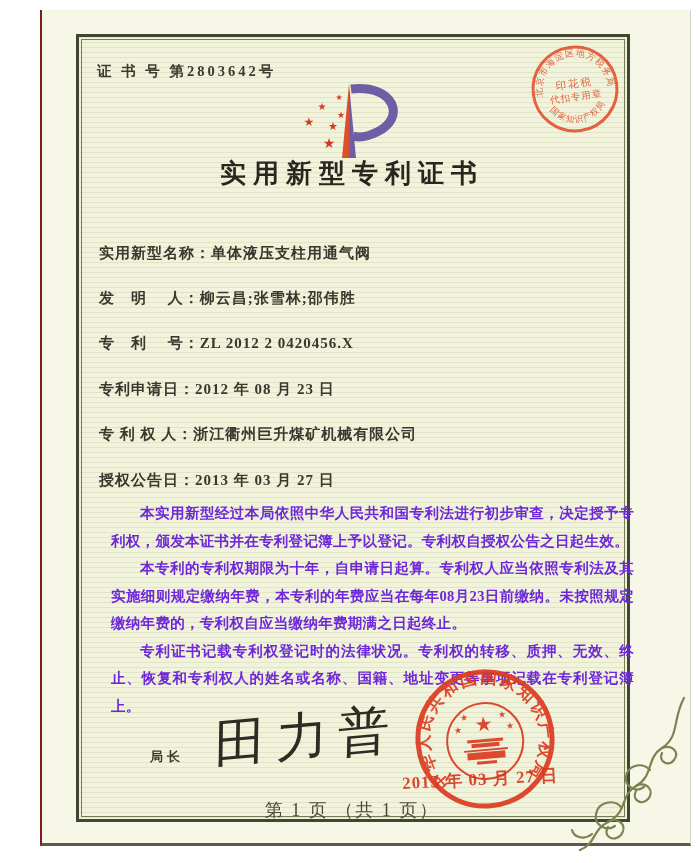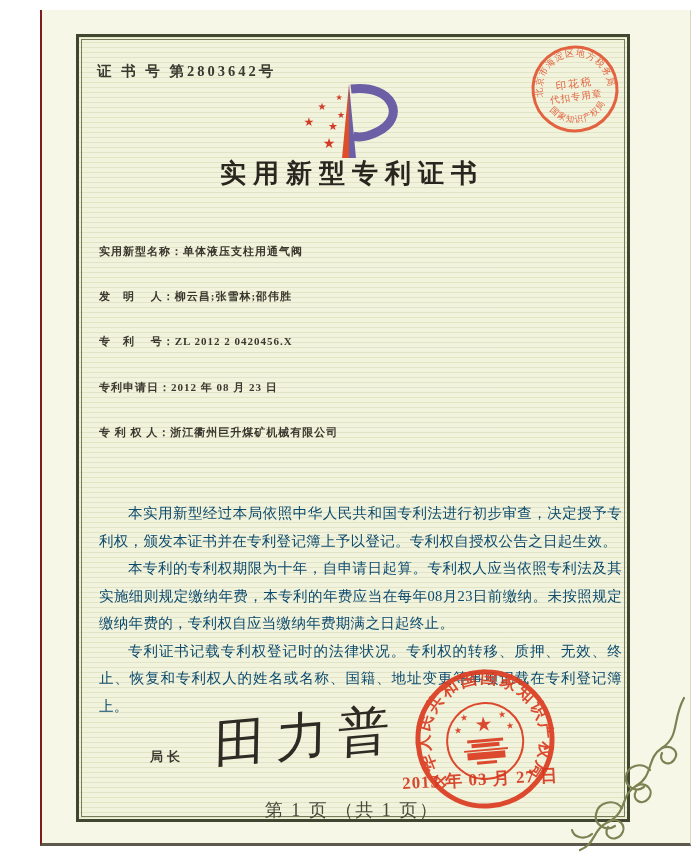--- a/index.html
+++ b/index.html
@@ -8,24 +8,24 @@
   .page{position:absolute;left:40px;top:10px;width:648px;height:833px;background:#f7f7e8;
         border-left:2px solid #7f1d1d;border-bottom:3px solid #5b584c;border-right:1px solid #d8d5c6;}
   .frame{position:absolute;left:34px;top:24px;width:548px;height:782px;border:3px solid #40462f;
          background:#f1f3dc;
          background-image:repeating-linear-gradient(180deg, rgba(160,168,108,0.20) 0px, rgba(160,168,108,0.20) 1px, rgba(0,0,0,0) 1px, rgba(0,0,0,0) 5px);}
   .frame-inner{position:absolute;left:2px;top:2px;right:2px;bottom:2px;border:1px solid #767b58;pointer-events:none;}
   .cert-no{position:absolute;left:55px;top:52px;font-size:14.5px;letter-spacing:3px;color:#3b3a30;font-weight:600;}
   .logo{position:absolute;left:247px;top:70px;width:130px;height:82px;}
   .title{position:absolute;left:36px;top:146px;width:548px;text-align:center;
          font-size:26px;font-weight:bold;color:#29261f;letter-spacing:7px;}
-  .field{position:absolute;left:57px;font-size:11px;color:#3a382e;font-weight:600;letter-spacing:1px;white-space:nowrap;}
+  .field{position:absolute;left:57px;font-size:15px;color:#3a382e;font-weight:600;letter-spacing:1px;white-space:nowrap;}
   .field .val{font-weight:600;}
-  .body-text{position:absolute;left:57px;top:490px;width:523px;font-size:14.5px;line-height:27.5px;
-             color:#0c4a6e;text-align:justify;letter-spacing:0.3px;}
+  .body-text{position:absolute;left:69px;top:490px;width:523px;font-size:14.5px;line-height:27.5px;
+             color:#6d28d9;text-align:justify;letter-spacing:0.3px;font-weight:bold;}
   .body-text p{margin:0;text-indent:2em;}
   .director{position:absolute;left:108px;top:738px;font-size:13px;color:#3a382e;letter-spacing:4px;font-weight:600;}
   .signature{position:absolute;left:172px;top:692px;font-size:52px;color:#2e2b24;letter-spacing:10px;
              transform:rotate(-5deg) skewX(-6deg);font-weight:500;white-space:nowrap;}
   .footer{position:absolute;left:36px;top:788px;width:548px;text-align:center;font-size:18px;
           letter-spacing:2px;color:#4a4a3c;}
   .tax-stamp{position:absolute;left:483px;top:29px;width:100px;height:100px;transform:rotate(-8deg);opacity:0.92;}
   .office-seal{position:absolute;left:363px;top:649px;width:160px;height:160px;transform:rotate(-5deg);opacity:0.93;}
   .seal-date{position:absolute;left:360px;top:758px;font-size:17px;font-weight:bold;color:#d7371d;
              letter-spacing:1px;transform:rotate(-3deg);opacity:0.9;white-space:nowrap;}
@@ -64,20 +64,23 @@
       <span>发　明　 人：</span><span class="val">柳云昌;张雪林;邵伟胜</span>
     </div>
     <div class="field" style="top:324px">
       <span>专　利　 号：</span><span class="val">ZL 2012 2 0420456.X</span>
     </div>
     <div class="field" style="top:370px">
       <span>专利申请日：</span><span class="val">2012 年 08 月 23 日</span>
     </div>
     <div class="field" style="top:415px">
       <span>专 利 权 人：</span><span class="val">浙江衢州巨升煤矿机械有限公司</span>
+    </div>
+    <div class="field" style="top:461px">
+      <span>授权公告日：</span><span class="val">2013 年 03 月 27 日</span>
     </div>
 
     <div class="body-text">
       <p>本实用新型经过本局依照中华人民共和国专利法进行初步审查，决定授予专利权，颁发本证书并在专利登记簿上予以登记。专利权自授权公告之日起生效。</p>
       <p>本专利的专利权期限为十年，自申请日起算。专利权人应当依照专利法及其实施细则规定缴纳年费，本专利的年费应当在每年08月23日前缴纳。未按照规定缴纳年费的，专利权自应当缴纳年费期满之日起终止。</p>
       <p>专利证书记载专利权登记时的法律状况。专利权的转移、质押、无效、终止、恢复和专利权人的姓名或名称、国籍、地址变更等事项记载在专利登记簿上。</p>
     </div>
 
     <div class="director">局长</div>
     <div class="signature">田力普</div>

